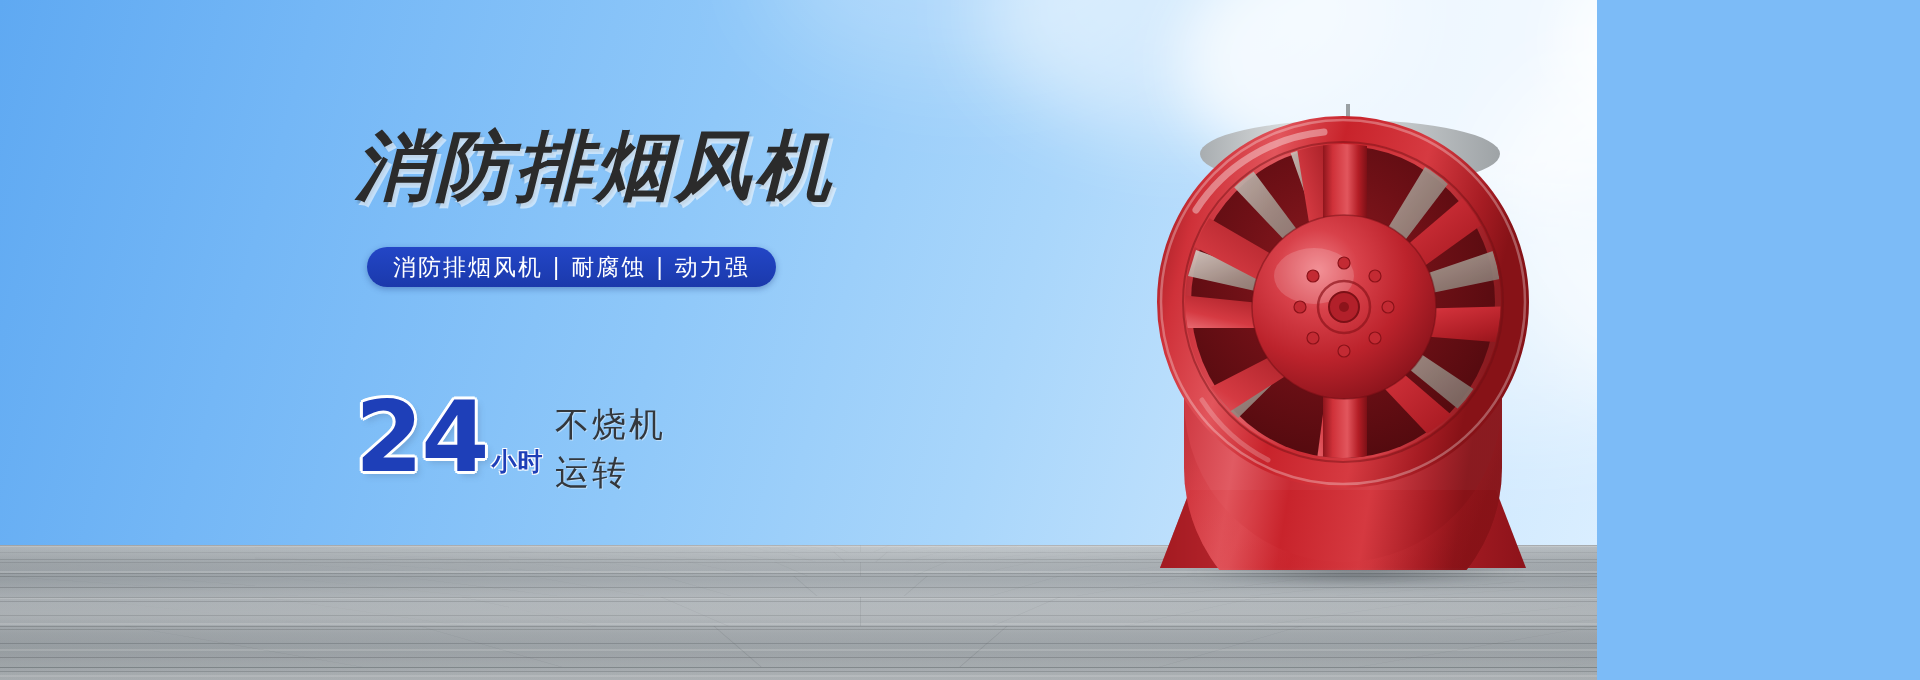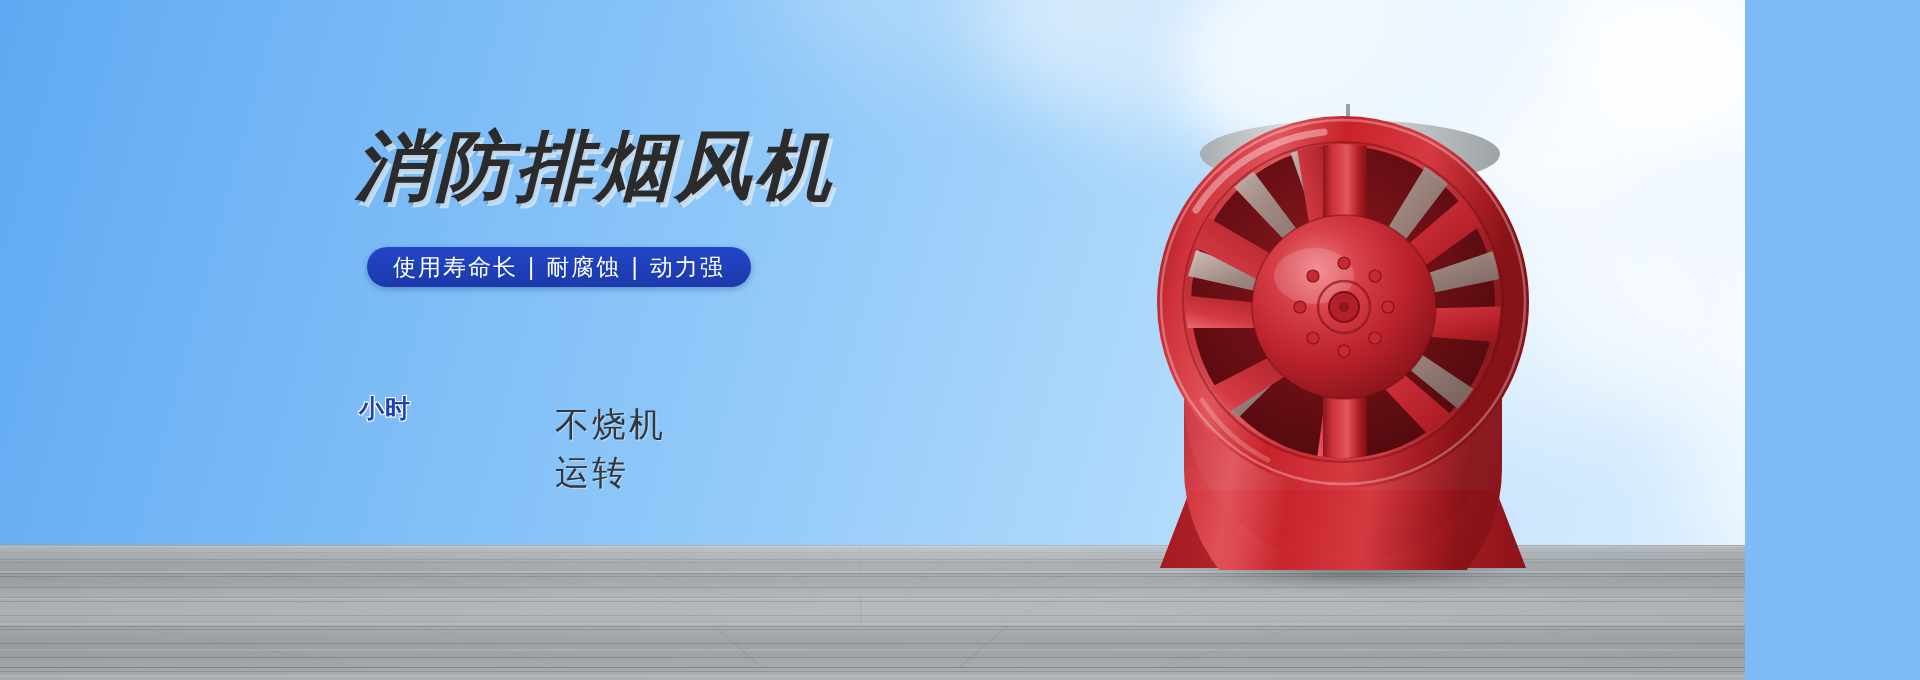--- a/index.html
+++ b/index.html
@@ -2,21 +2,21 @@
 <html><head>
 <meta charset="utf-8">
 <style>
   html,body{margin:0;padding:0;}
   body{
     width:1920px;height:680px;overflow:hidden;
     font-family:"Liberation Sans","DejaVu Sans",sans-serif;
     background:#7cbbf7;
   }
   .banner{
-    position:relative;width:1745px;height:680px;overflow:hidden;
+    position:relative;width:1597px;height:680px;overflow:hidden;
     background:
       linear-gradient(105deg,#5fa9f2 0%,#74b7f6 18%,#8fc8f9 42%,#a9d6fb 62%,#c6e4fd 80%,#dcefff 100%);
   }
   
   .cloud{position:absolute;border-radius:50%;filter:blur(28px);pointer-events:none;}
   .c1{left:1180px;top:-90px;width:560px;height:300px;background:rgba(255,255,255,.70);}
   .c2{left:1480px;top:20px;width:520px;height:380px;background:rgba(255,255,255,.62);filter:blur(40px);}
   .c3{left:1320px;top:180px;width:440px;height:260px;background:rgba(255,255,255,.40);filter:blur(46px);}
   .c4{left:1680px;top:300px;width:380px;height:300px;background:rgba(255,255,255,.55);filter:blur(44px);}
   .c5{left:980px;top:-120px;width:420px;height:260px;background:rgba(255,255,255,.45);filter:blur(40px);}
@@ -446,25 +446,26 @@
         <path d="M66 330 A159 162 0 0 0 384 330 L384 398 A159 162 0 0 1 66 398 Z" fill="url(#ringRed)" opacity=".35"></path>
       </g>
     </svg>
   </div>
 
   <div class="copy">
 
     <div class="title">消防排烟风机</div>
 
     <div class="pill">
-      <span>使用寿命长 | 耐腐蚀 | 动力强</span>
+      <span>消防排烟风机 | 耐腐蚀 | 动力强</span>
     </div>
 
 
     <div class="hours">
+      <span class="bignum">24</span>
       <span class="unit">小时</span>
     </div>
 
     <div class="slogan">
       <div>不烧机</div>
       <div>运转</div>
     </div>
 
   </div>
 </div>

